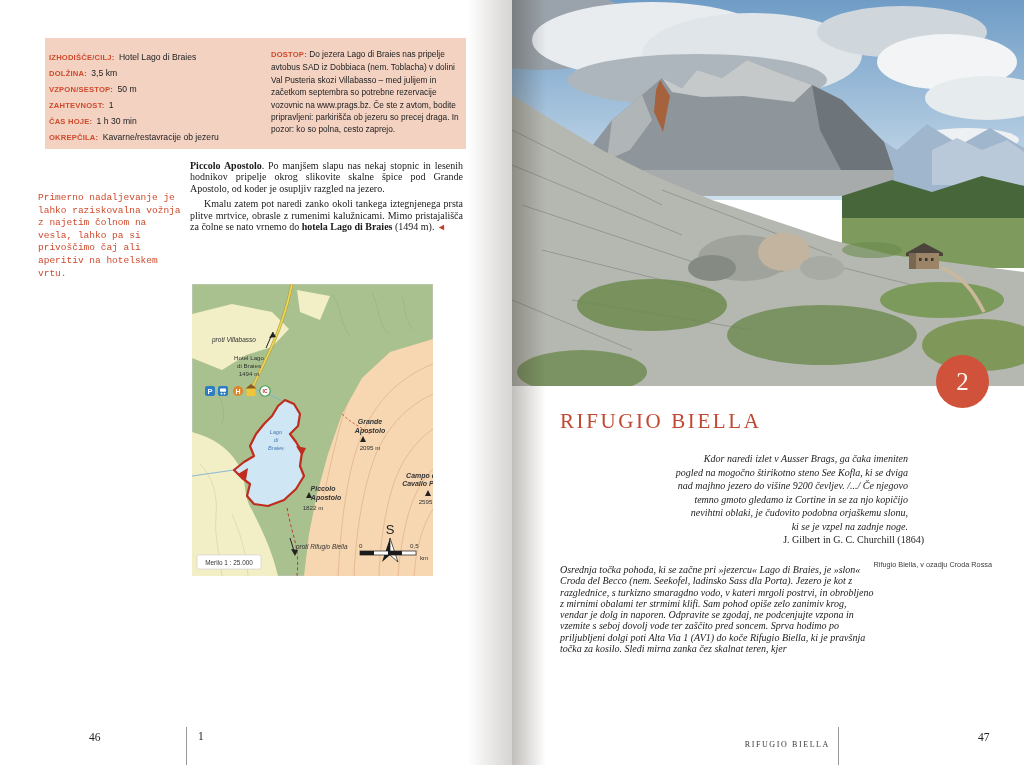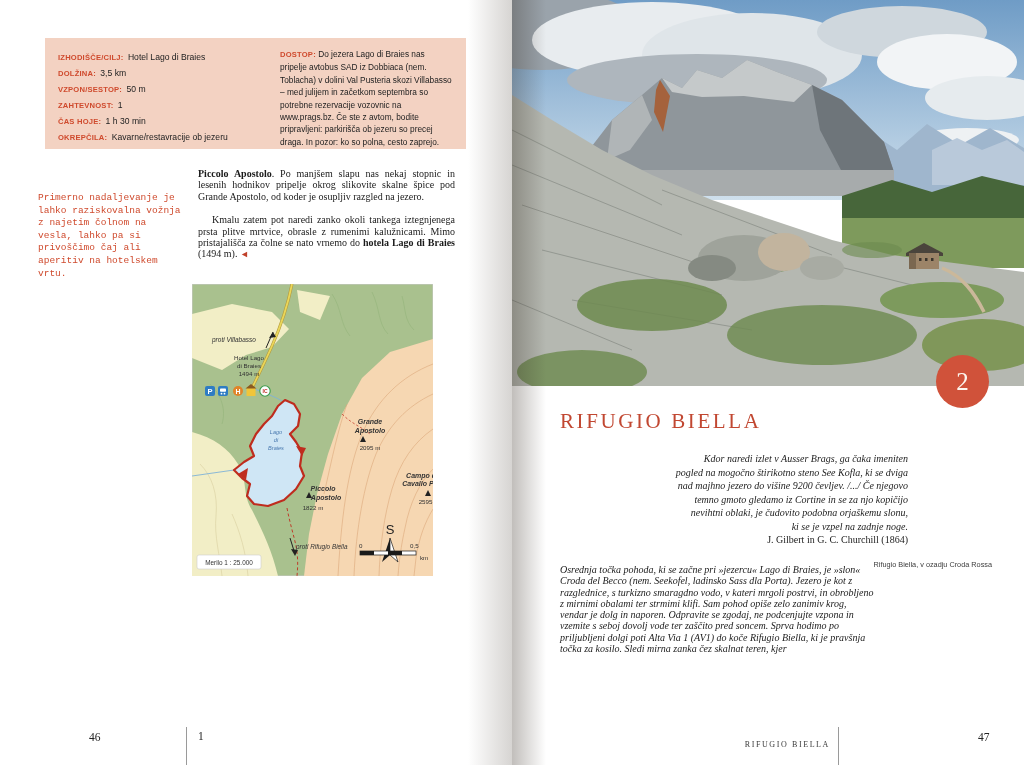--- a/index.html
+++ b/index.html
@@ -2,45 +2,45 @@
 <html><head>
 <meta charset="utf-8">
 <style>
   html,body{margin:0;padding:0;background:#e9e9e9;}
   #spread{position:relative;width:1024px;height:765px;background:#ffffff;overflow:hidden;
           font-family:"Liberation Serif",serif;}
   .abs{position:absolute;}
 
   
   .infobox{left:45px;top:38px;width:421px;height:111px;background:#f3d2c2;
-           display:flex;gap:14px;padding:10px 13px;box-sizing:border-box;
+           display:flex;gap:14px;padding:10px 4px;box-sizing:border-box;
            font-family:"Liberation Sans",sans-serif;}
   .ib-col1{width:208px;}
   .ib-col2{flex:1;font-size:8.3px;line-height:12.4px;color:#222;}
   .ib-row{line-height:13px;white-space:nowrap;}
   .ib-label{color:#cf4a2d;font-weight:bold;font-size:7.6px;letter-spacing:.2px;}
   .ib-value{color:#222;font-size:8.6px;}
   .side-note{left:38px;top:192px;width:146px;color:#cf4a2d;
              font-family:Liberation Mono, monospace;font-size:9.5px;line-height:12.6px;}
   .main-text{left:186px;top:156px;width:281px;font-size:10px;line-height:11.4px;
              color:#1a1a1a;text-align:justify;}
-  .main-text p{margin:12px;}
+  .main-text p{margin:4px;}
   .main-text p + p{text-indent:14px;}
   .b{font-weight:bold;}
   .marker{color:#c0402a;font-size:9px;}
 
   
   .photo{left:512px;top:0;width:512px;height:386px;}
   .badge{left:936px;top:355px;width:53px;height:53px;border-radius:50%;
          background:#d0523a;color:#fdf6ef;display:flex;align-items:center;justify-content:center;
          font-size:25px;}
   .rp-title{left:560px;top:409px;color:#c14731;font-size:21px;letter-spacing:2.6px;}
   .quote{left:596px;top:452px;width:312px;text-align:right;font-style:italic;
          font-size:10px;line-height:13.5px;color:#222;}
-  .quote-attr{left:596px;top:534px;width:312px;text-align:right;font-size:10px;color:#222;}
+  .quote-attr{left:612px;top:534px;width:312px;text-align:right;font-size:10px;color:#222;}
   .caption{left:872px;top:560px;width:120px;font-family:"Liberation Sans",sans-serif;
            font-size:7.3px;color:#3c3c3c;white-space:nowrap;text-align:right;}
   .rp-body{left:560px;top:564px;width:314px;font-style:italic;font-size:10px;
            line-height:11.3px;color:#1a1a1a;}
 
   
   .pgnum{font-size:11.5px;color:#222;margin-left:32px;}
   .vrule{width:1px;background:#9a9a9a;}
   .running{font-size:8px;letter-spacing:1.6px;color:#3a3a3a;text-align:right;}
 

